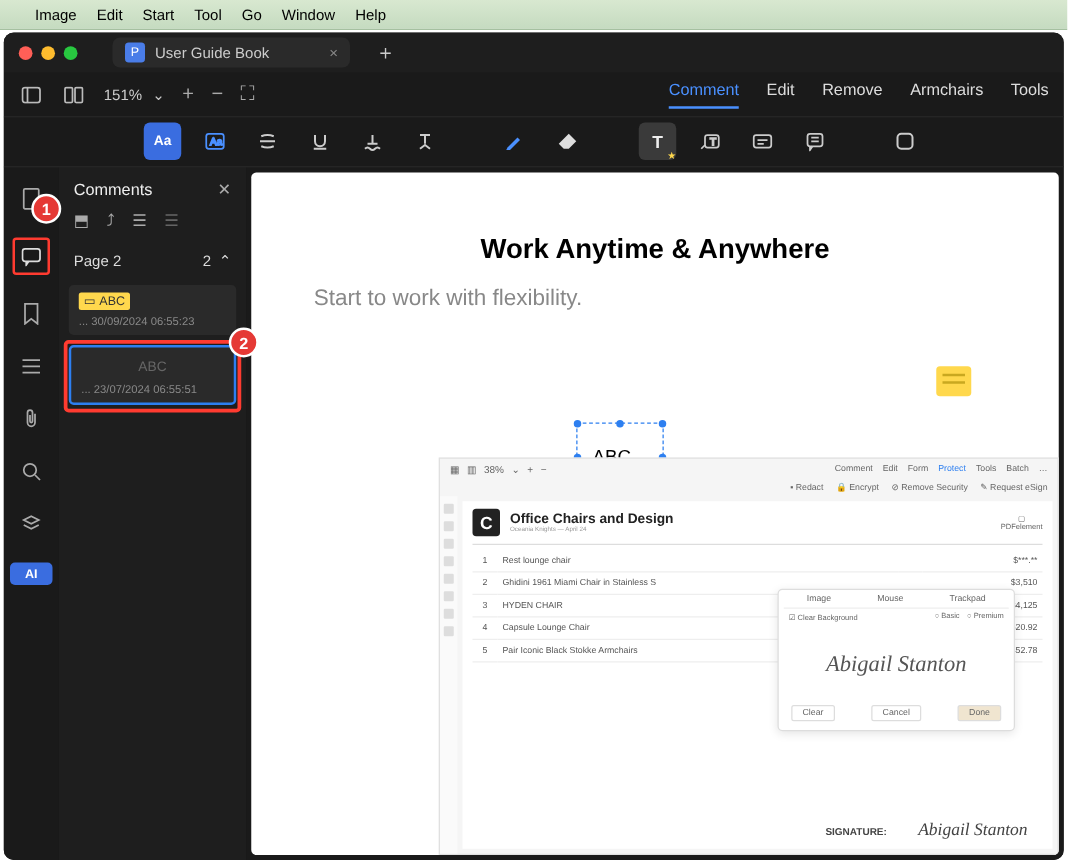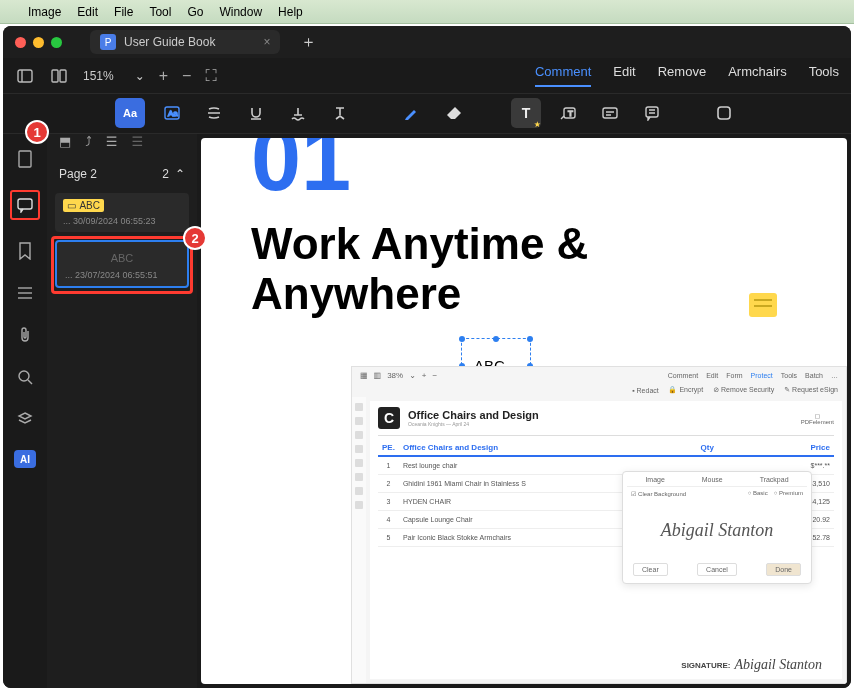--- a/index.html
+++ b/index.html
@@ -16,37 +16,37 @@
 .traffic span { width: 11px; height: 11px; border-radius: 50%; }
 .tl-r { background: #ff5f57; } .tl-y { background: #febc2e; } .tl-g { background: #28c840; }
 .tab { display: flex; align-items: center; margin-left: 20px; background: #2a2a2a; padding: 4px 10px; border-radius: 6px; gap: 8px; color: #ccc; font-size: 12px; }
 .tab-icon { width: 16px; height: 16px; background: #4a7de8; border-radius: 3px; display: flex; align-items: center; justify-content: center; color: white; font-size: 10px; }
 .tab-close { color: #888; cursor: pointer; margin-left: 40px; }
 .new-tab { color: #ccc; margin-left: 12px; font-size: 16px; }
 
 .topbar { height: 36px; display: flex; align-items: center; padding: 0 12px; justify-content: space-between; background: #1a1a1a; border-bottom: 1px solid #2a2a2a; }
 .topbar-left { display: flex; align-items: center; gap: 14px; color: #bbb; }
 .topbar-left .icon-btn { width: 20px; height: 18px; display: flex; align-items: center; justify-content: center; }
-.zoom { display: flex; align-items: center; gap: 21px; font-size: 12px; color: #ccc; }
+.zoom { display: flex; align-items: center; gap: 8px; font-size: 12px; color: #ccc; }
 .topbar-right { display: flex; gap: 22px; font-size: 13px; }
 .topbar-right span { color: #ddd; cursor: pointer; }
 .topbar-right .active { color: #4a90ff; border-bottom: 2px solid #4a90ff; padding-bottom: 6px; }
 
 .annobar { height: 40px; display: flex; align-items: center; justify-content: center; gap: 12px; background: #1a1a1a; border-bottom: 1px solid #2a2a2a; padding-bottom: 2px; }
 .anno-btn { width: 30px; height: 30px; display: flex; align-items: center; justify-content: center; border-radius: 5px; cursor: pointer; }
 .anno-btn.active { background: #3a6de0; }
 .anno-btn svg, .anno-btn span { color: #eee; }
 .anno-gap { width: 18px; }
 
 .body-area { display: flex; height: calc(100% - 108px); }
 
 .leftbar { width: 44px; background: #1a1a1a; display: flex; flex-direction: column; align-items: center; padding-top: 14px; gap: 20px; }
 .leftbar .lb-btn { width: 22px; height: 22px; display: flex; align-items: center; justify-content: center; color: #aaa; cursor: pointer; position: relative; }
 .lb-btn.highlight { border: 2px solid #ff3b30; border-radius: 3px; padding: 4px; width: 30px; height: 30px; }
-.lb-btn.ai { background: #3a6de0; color: white; font-size: 10px; font-weight: 600; border-radius: 4px; width: 22px; height: 18px; }
+.lb-btn.ai { background: #3a6de0; color: white; font-size: 10px; font-weight: 600; border-radius: 4px; width: 34px; height: 18px; }
 
 .comments-panel { width: 150px; background: #1e1e1e; display: flex; flex-direction: column; }
 .cp-header { display: flex; justify-content: space-between; align-items: center; padding: 10px 12px; color: #eee; font-size: 13px; font-weight: 500; }
 .cp-tools { display: flex; gap: 14px; padding: 0 12px 10px; color: #aaa; position: relative; }
 .cp-tools span { font-size: 13px; }
 .cp-page { display: flex; justify-content: space-between; padding: 8px 12px; color: #ddd; font-size: 12px; }
 .cp-page-right { display: flex; gap: 6px; align-items: center; }
 
 .comment-item { margin: 4px 8px; background: #2a2a2a; border-radius: 4px; padding: 6px 8px; font-size: 10px; color: #ccc; position: relative; }
 .comment-item.selected { border: 2px solid #2d7ff0; }
@@ -54,21 +54,21 @@
 .comment-item .ts { color: #888; font-size: 9px; margin-top: 4px; }
 .comment-item.box2 { padding: 10px 8px 6px; }
 .comment-item.box2 .abc-text { color: #666; font-size: 11px; text-align: center; margin-bottom: 6px; }
 .red-highlight { position: absolute; border: 3px solid #ff3b30; border-radius: 4px; pointer-events: none; }
 
 .callout { position: absolute; width: 24px; height: 24px; background: #e53935; border-radius: 50%; color: white; font-weight: 700; font-size: 13px; display: flex; align-items: center; justify-content: center; border: 2px solid white; z-index: 10; }
 
 .doc-area { flex: 1; background: #1a1a1a; padding: 4px; overflow: hidden; }
 .page { background: #fff; width: 100%; height: 100%; border-radius: 4px; padding: 20px 50px; position: relative; overflow: hidden; }
 .page-num { font-size: 90px; font-weight: 800; color: #2d6ef0; line-height: 0.7; margin-top: -30px; }
-.page h1 { font-size: 44px; font-weight: 700; color: #000; margin-top: 28px; }
+.page h1 { font-size: 22px; font-weight: 700; color: #000; margin-top: 28px; text-align: center; }
 .page .sub { font-size: 18px; color: #888; margin-top: 16px; }
 
 .sticky-note { position: absolute; right: 70px; top: 155px; width: 28px; height: 24px; background: #ffd84d; border-radius: 3px; }
 .sticky-note::before, .sticky-note::after { content: ""; position: absolute; left: 5px; right: 5px; height: 2px; background: #c9a820; }
 .sticky-note::before { top: 6px; } .sticky-note::after { top: 12px; }
 
 .textbox-sel { position: absolute; left: 260px; top: 200px; width: 70px; height: 56px; border: 1px dashed #2d7ff0; }
 .textbox-sel .handle { position: absolute; width: 6px; height: 6px; background: #2d7ff0; border-radius: 50%; }
 .textbox-sel .lbl { position: absolute; font-size: 15px; color: #000; font-weight: 500; left: 12px; top: 18px; }
 
@@ -91,31 +91,31 @@
 .embedded .etable td:first-child { text-align: center; width: 20px; }
 .embedded .etable td:last-child { text-align: right; }
 
 .sig-popup { position: absolute; right: 30px; top: 70px; width: 190px; background: #fff; border: 1px solid #ddd; border-radius: 4px; box-shadow: 0 2px 8px rgba(0,0,0,.1); padding: 4px; font-size: 7px; }
 .sig-popup .tabs { display: flex; justify-content: space-around; border-bottom: 1px solid #eee; padding-bottom: 3px; }
 .sig-popup .sig-area { height: 60px; display: flex; align-items: center; justify-content: center; font-family: cursive; font-size: 18px; color: #555; font-style: italic; }
 .sig-popup .btns { display: flex; justify-content: space-between; padding: 3px 6px; }
 .sig-popup .btns span { padding: 2px 8px; border: 1px solid #ddd; border-radius: 2px; }
 .sig-popup .btns .done { background: #f0e5d0; }
 
-.sig-line { position: absolute; bottom: 6px; right: 20px; font-size: 8px; color: #444; display: flex; align-items: center; gap: 4px; text-align: center; }
+.sig-line { position: absolute; bottom: 6px; right: 20px; font-size: 8px; color: #444; display: flex; align-items: center; gap: 25px; text-align: center; }
 .sig-line .cursive { font-family: cursive; font-style: italic; font-size: 14px; }
 </style>
 </head>
 <body>
 
 <div class="menubar">
   <span class="apple"></span>
   <span>Image</span>
   <span>Edit</span>
-  <span>File</span>
+  <span>Start</span>
   <span>Tool</span>
   <span>Go</span>
   <span>Window</span>
   <span>Help</span>
 </div>
 
 <div class="window">
 
   <div class="titlebar">
     <div class="traffic">
@@ -283,20 +283,24 @@
       <span class="lb-btn">
           <svg width="16" height="16" viewBox="0 0 16 16" fill="none" stroke="currentColor" stroke-width="1.4">
             <path d="M8 2 l6 3 l-6 3 l-6 -3 Z"></path>
             <path d="M2 9 l6 3 l6 -3"></path>
           </svg>
         </span>
       <span class="lb-btn ai">AI</span>
     </div>
 
     <div class="comments-panel">
+      <div class="cp-header">
+        <span>Comments</span>
+        <span style="color:#aaa">✕</span>
+      </div>
       <div class="cp-tools">
         <span>⬒</span>
         <span>⤴</span>
         <span>☰</span>
         <span style="opacity:.5">☰</span>
         <div class="callout" style="left:-22px;top:-14px">1</div>
       </div>
       <div class="cp-page">
         <span>Page 2</span>
         <span class="cp-page-right">
@@ -315,22 +319,22 @@
         <div class="callout" style="right:-10px;top:-10px">2</div>
         <div class="comment-item selected box2">
           <div class="abc-text">ABC</div>
           <div class="ts">... <span>23/07/2024 06:55:51</span></div>
         </div>
       </div>
     </div>
 
     <div class="doc-area">
       <div class="page">
-        <div class="page-num">01</div>
         <h1>Work Anytime &amp; Anywhere</h1>
+        <div class="sub">Start to work with flexibility.</div>
 
         <div class="sticky-note"></div>
 
         <div class="textbox-sel">
           <span class="lbl">ABC</span>
           <span class="handle" style="left:-3px;top:-3px"></span>
             <span class="handle" style="right:-3px;top:-3px"></span>
           <span class="handle" style="left:-3px;bottom:-3px"></span>
             <span class="handle" style="right:-3px;bottom:-3px"></span>
           <span class="handle" style="left:50%;top:-3px;margin-left:-3px"></span>
@@ -380,26 +384,20 @@
               <div class="ehdr">
                 <div class="elogo">C</div>
                 <div>
                   <div class="etitle">Office Chairs and Design</div>
                   <div style="font-size:5px;color:#999">Oceania Knights — April 24</div>
                 </div>
                 <div class="epdflogo">▢<br><span>PDFelement</span></div>
               </div>
               <table class="etable">
                 <tbody>
-                    <tr>
-                      <th>PE.</th>
-                      <th>Office Chairs and Design</th>
-                      <th>Qty</th>
-                      <th style="text-align:right">Price</th>
-                    </tr>
                 <tr>
                       <td>1</td>
                       <td>Rest lounge chair</td>
                       <td></td>
                       <td>$***.**</td>
                     </tr>
                 <tr>
                       <td>2</td>
                       <td>Ghidini 1961 Miami Chair in Stainless S</td>
                       <td></td>

